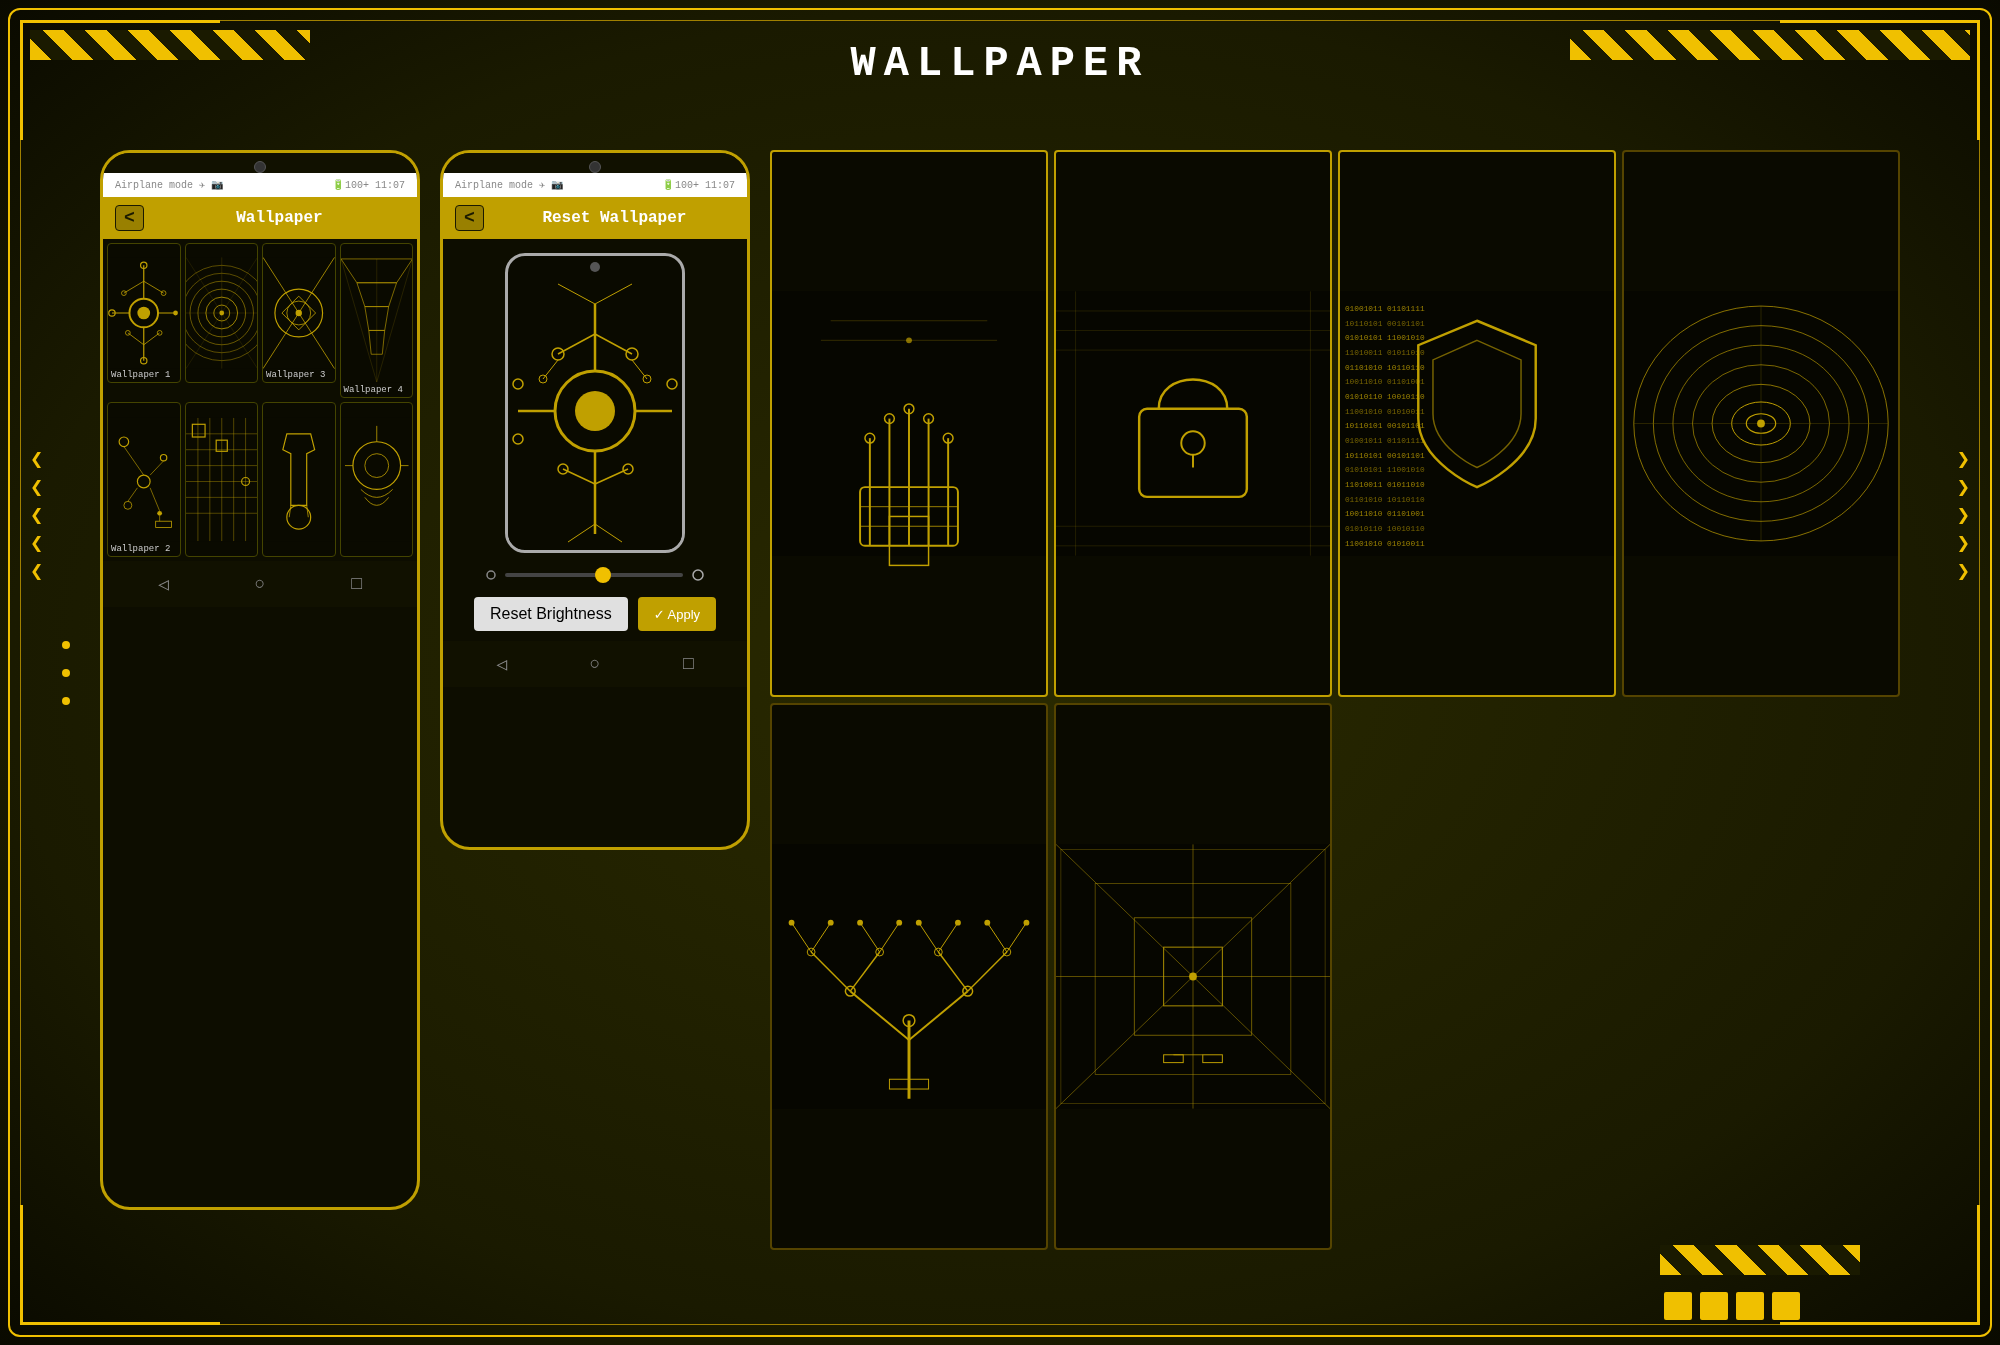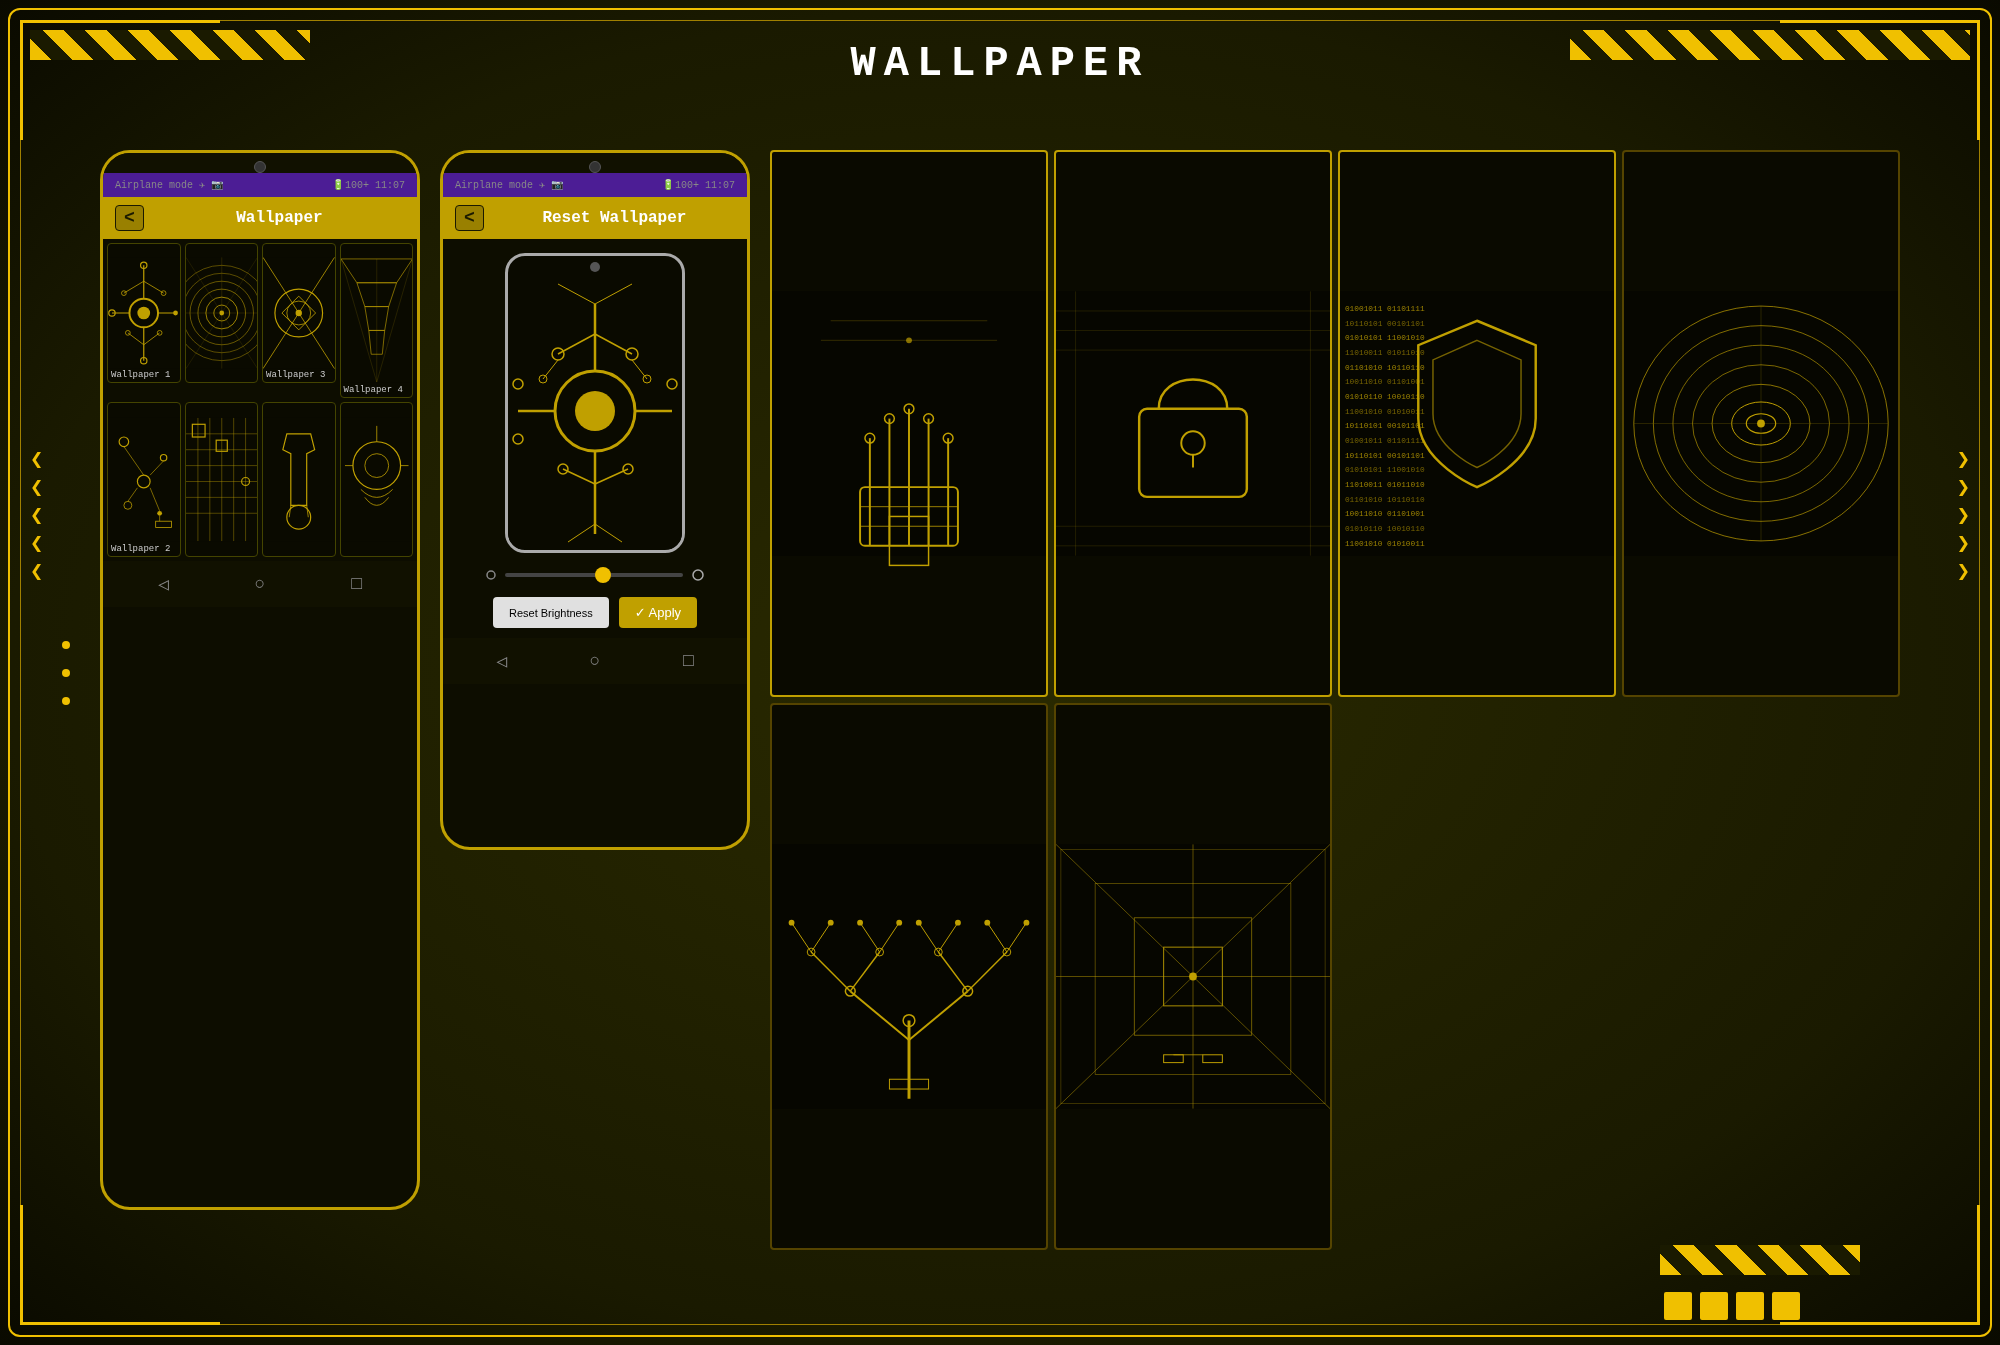--- a/index.html
+++ b/index.html
@@ -153,21 +153,21 @@
     }
 
     
     .phone-status-bar {
       display: flex;
       justify-content: space-between;
       align-items: center;
       padding: 6px 12px;
       font-size: 10px;
       color: #888;
-      background: #4c1d95;
+      background: #ffffff;
     }
 
     .phone-camera {
       width: 12px;
       height: 12px;
       border-radius: 50%;
       background: #333;
       border: 1px solid #555;
       margin: 0 auto;
     }
@@ -296,21 +296,21 @@
       display: flex;
       gap: 10px;
     }
 
     .btn-reset {
       background: #e0e0e0;
       color: #000;
       border: none;
       padding: 8px 16px;
       border-radius: 4px;
-      font-size: 11px;
+      font-size: 16px;
       cursor: pointer;
     }
 
     .btn-apply {
       background: #c0a000;
       color: #fff;
       border: none;
       padding: 8px 16px;
       border-radius: 4px;
       font-size: 13px;

